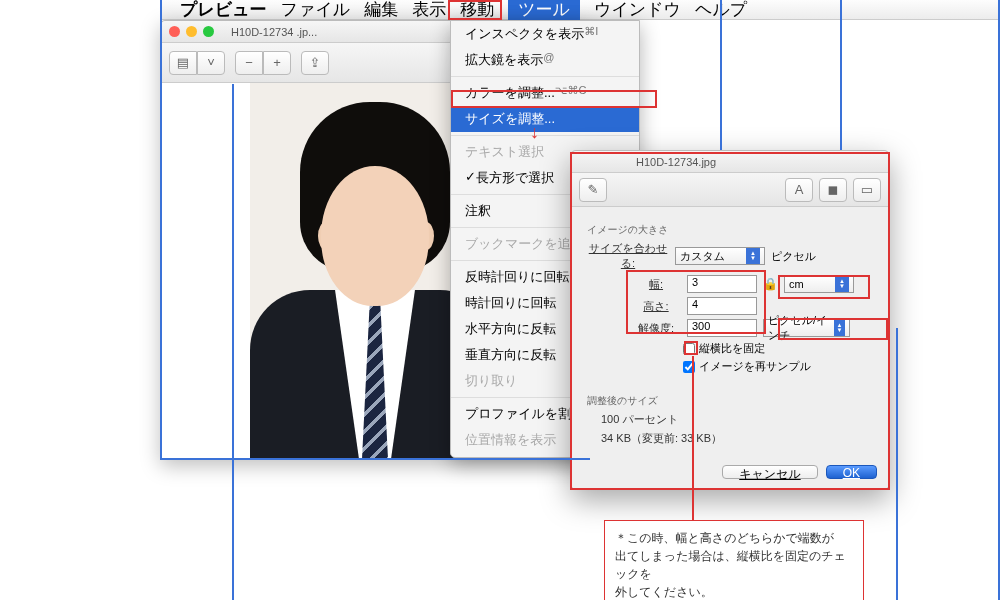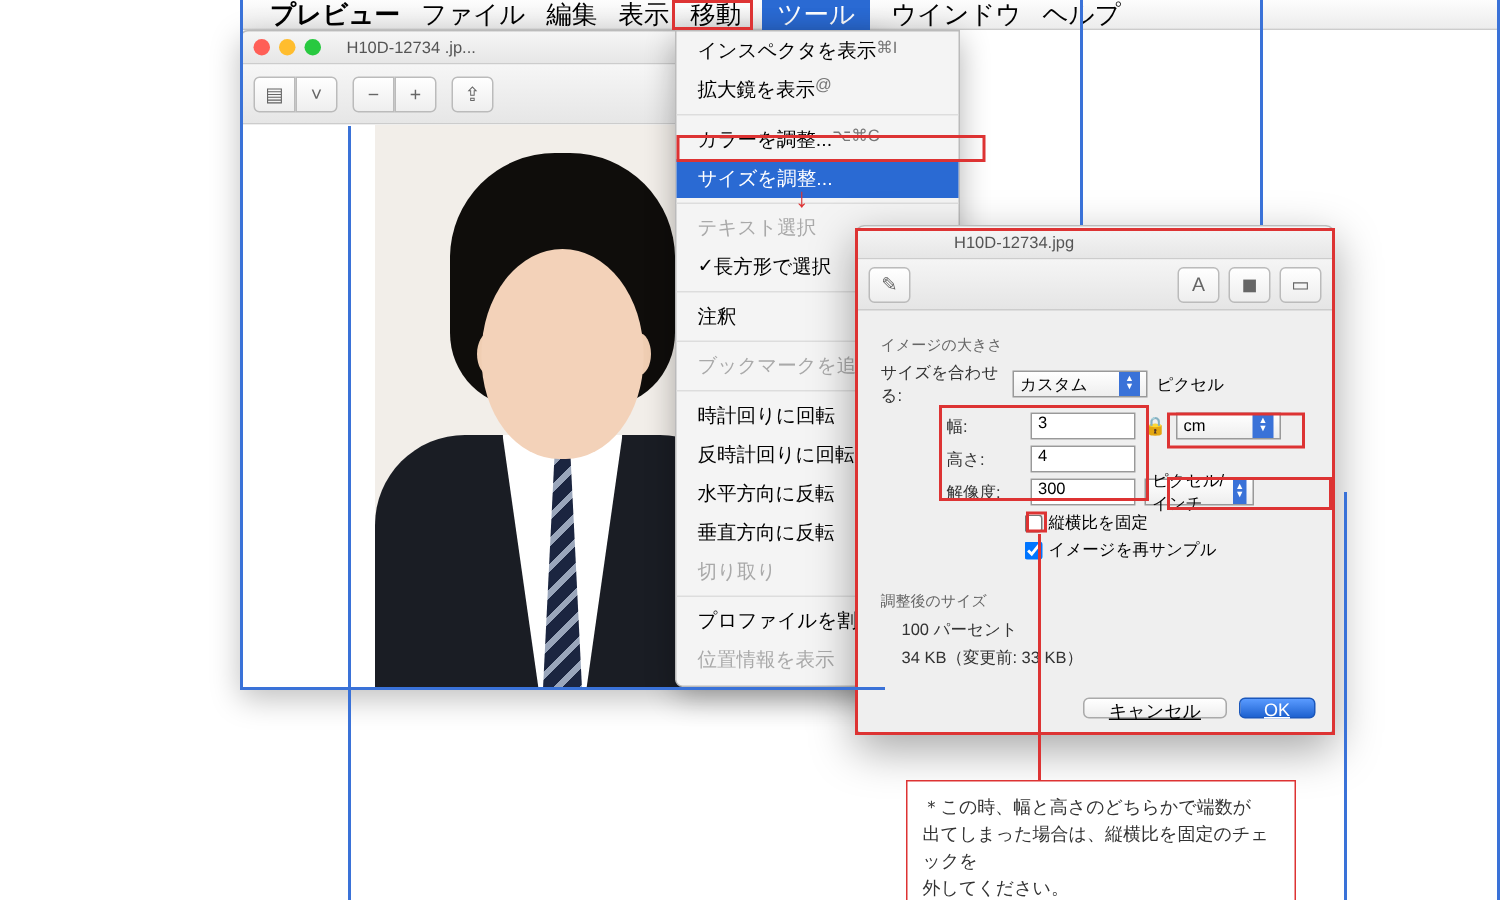--- a/index.html
+++ b/index.html
@@ -124,21 +124,21 @@
     position:absolute; left:570px; top:150px; width:320px; height:340px;
     background:#efefef; border:1px solid #bbb; border-radius:6px;
     box-shadow: 0 10px 30px rgba(0,0,0,.35);
     font-size:11px;
   }
   .dlg .titlebar{ border-radius:6px 6px 0 0; }
   .dlgtool { height:34px; background:linear-gradient(#f5f5f5,#e5e5e5); border-bottom:1px solid #ccc; display:flex; align-items:center; gap:6px; padding:0 8px;}
   .dlgbody { padding: 10px 16px; }
   .sect { color:#666; font-size:10px; margin: 6px 0 4px;}
   .row { display:flex; align-items:center; gap:6px; margin:4px 0;}
-  .lbl { width:82px; text-align:left; color:#333; }
+  .lbl { width:82px; text-align:center; color:#333;text-decoration:underline; }
   .sel2 { width:90px; height:18px; border:1px solid #999; background:linear-gradient(#fff,#eee); display:flex; align-items:center; justify-content:space-between; padding:0 4px; font-size:11px;}
   .carets { width:14px; height:16px; background:#3a72d8; display:inline-flex; flex-direction:column; align-items:center; justify-content:center; color:#fff; font-size:6px; line-height:5px;}
   .txt { width:70px; height:18px; border:1px solid #999; background:#fff; padding:0 4px; font-size:11px;}
   .indent { margin-left:44px;}
   .chk { display:flex; align-items:center; gap:4px; margin:3px 0 0 96px; font-size:11px;}
   .chk input{ width:12px;height:12px;}
   .resbox { margin-top:10px; padding:4px 0; }
   .resline { margin:4px 0 4px 14px; color:#333;}
   .btnrow { position:absolute; right:12px; bottom:10px; display:flex; gap:8px;}
   .btn { height:14px; padding:0 16px; border:1px solid #aaa; border-radius:4px; background:linear-gradient(#fff,#eee); font-size:12px;text-decoration:underline;}
@@ -237,24 +237,24 @@
   <div class="msep"></div>
   <div class="mi">
     <span>注釈</span>
   </div>
   <div class="msep"></div>
   <div class="mi dis">
     <span>ブックマークを追加</span>
   </div>
   <div class="msep"></div>
   <div class="mi">
+    <span>反時計回りに回転</span>
+  </div>
+  <div class="mi">
     <span>時計回りに回転</span>
-  </div>
-  <div class="mi">
-    <span>反時計回りに回転</span>
   </div>
   <div class="mi">
     <span>水平方向に反転</span>
   </div>
   <div class="mi">
     <span>垂直方向に反転</span>
   </div>
   <div class="mi dis">
     <span>切り取り</span>
   </div>
@@ -302,21 +302,21 @@
     </div>
 
     <div class="row indent">
       <span class="lbl" style="width:50px">高さ:</span>
       <span class="txt">4</span>
     </div>
 
     <div class="row indent">
       <span class="lbl" style="width:50px">解像度:</span>
       <span class="txt">300</span>
-      <span class="sel2" style="width:73px">
+      <span class="sel2" style="width:87px">
         <span>ピクセル/インチ</span>
         <span class="carets">▲<br>▼</span>
       </span>
     </div>
 
     <div class="chk">
       <input type="checkbox" style="">
       <span>縦横比を固定</span>
     </div>
     <div class="chk">

